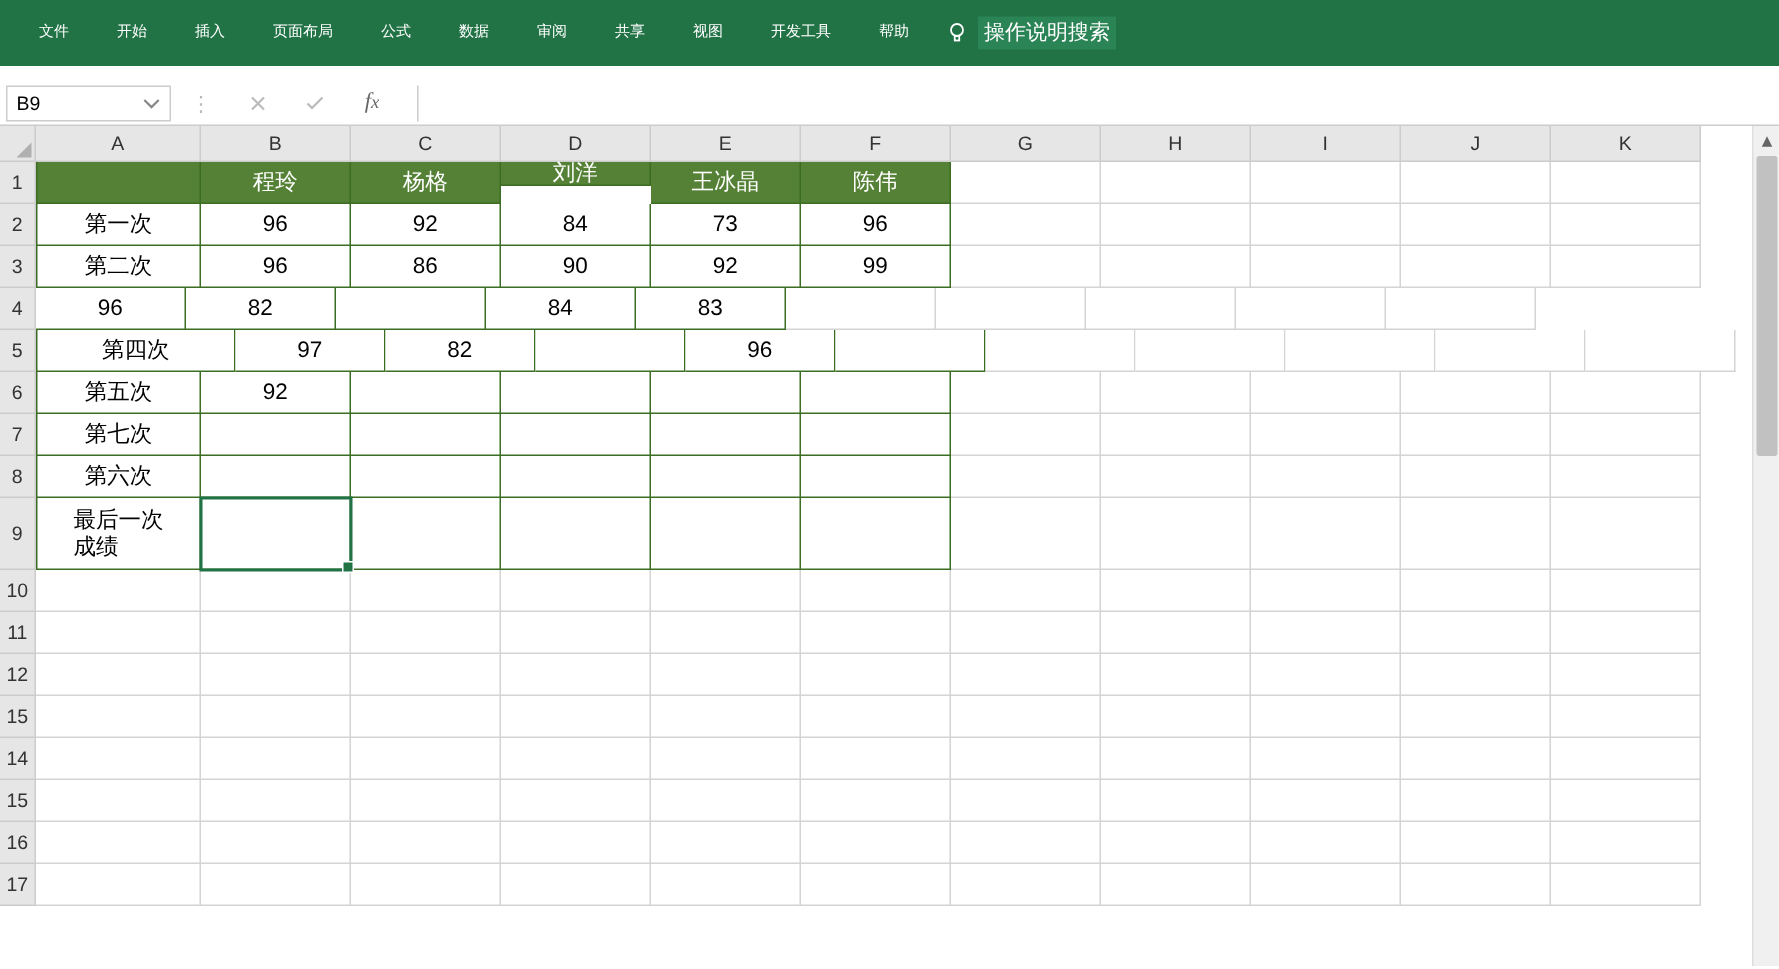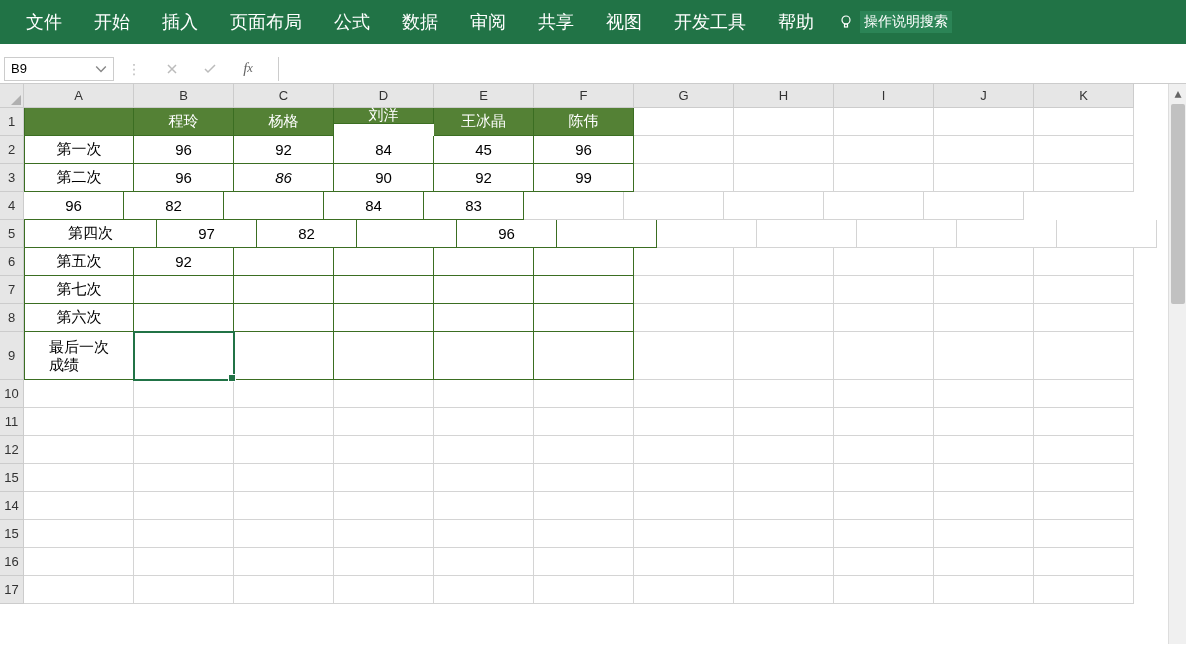--- a/index.html
+++ b/index.html
@@ -18,21 +18,21 @@
   display: flex;
   align-items: center;
   padding: 0 10px;
   color: #fff;
 }
 .ribbon-tab {
   padding: 0 16px;
   height: 44px;
   line-height: 44px;
   cursor: pointer;
-  font-size: 18px;
+  font-size: 10px;
 }
 .tell-me {
   display: flex;
   align-items: center;
   padding: 0 8px;
   height: 44px;
 }
 .bulb-icon {
   width: 16px; height: 16px;
   margin-right: 6px;
@@ -310,32 +310,32 @@
           <div class="cell" style="width: 100px; height: 28px;"></div>
           <div class="cell" style="width: 100px; height: 28px;"></div>
           <div class="cell" style="width: 100px; height: 28px;"></div>
           <div class="cell" style="width: 100px; height: 28px;"></div>
         </div>
         <div class="cell-row">
           <div class="cell data-cell" style="width: 110px; height: 28px; border-left: 1px solid rgb(59, 110, 34); text-align: right;">第一次</div>
           <div class="cell data-cell" style="width: 100px; height: 28px;">96</div>
           <div class="cell data-cell" style="width: 100px; height: 28px;">92</div>
           <div class="cell data-cell" style="width: 100px; height: 28px;">84</div>
-          <div class="cell data-cell" style="width: 100px; height: 28px;">45</div>
+          <div class="cell data-cell" style="width: 100px; height: 28px;">73</div>
           <div class="cell data-cell" style="width: 100px; height: 28px;">96</div>
           <div class="cell" style="width: 100px; height: 28px;"></div>
           <div class="cell" style="width: 100px; height: 28px;"></div>
           <div class="cell" style="width: 100px; height: 28px;"></div>
           <div class="cell" style="width: 100px; height: 28px;"></div>
           <div class="cell" style="width: 100px; height: 28px;"></div>
         </div>
         <div class="cell-row">
           <div class="cell data-cell" style="width: 110px; height: 28px; border-left: 1px solid rgb(59, 110, 34);">第二次</div>
           <div class="cell data-cell" style="width: 100px; height: 28px;">96</div>
-          <div class="cell data-cell" style="width: 100px; height: 28px; font-style: italic;">86</div>
+          <div class="cell data-cell" style="width: 100px; height: 28px;">86</div>
           <div class="cell data-cell" style="width: 100px; height: 28px;">90</div>
           <div class="cell data-cell" style="width: 100px; height: 28px;">92</div>
           <div class="cell data-cell" style="width: 100px; height: 28px;">99</div>
           <div class="cell" style="width: 100px; height: 28px;"></div>
           <div class="cell" style="width: 100px; height: 28px;"></div>
           <div class="cell" style="width: 100px; height: 28px;"></div>
           <div class="cell" style="width: 100px; height: 28px;"></div>
           <div class="cell" style="width: 100px; height: 28px;"></div>
         </div>
         <div class="cell-row">

